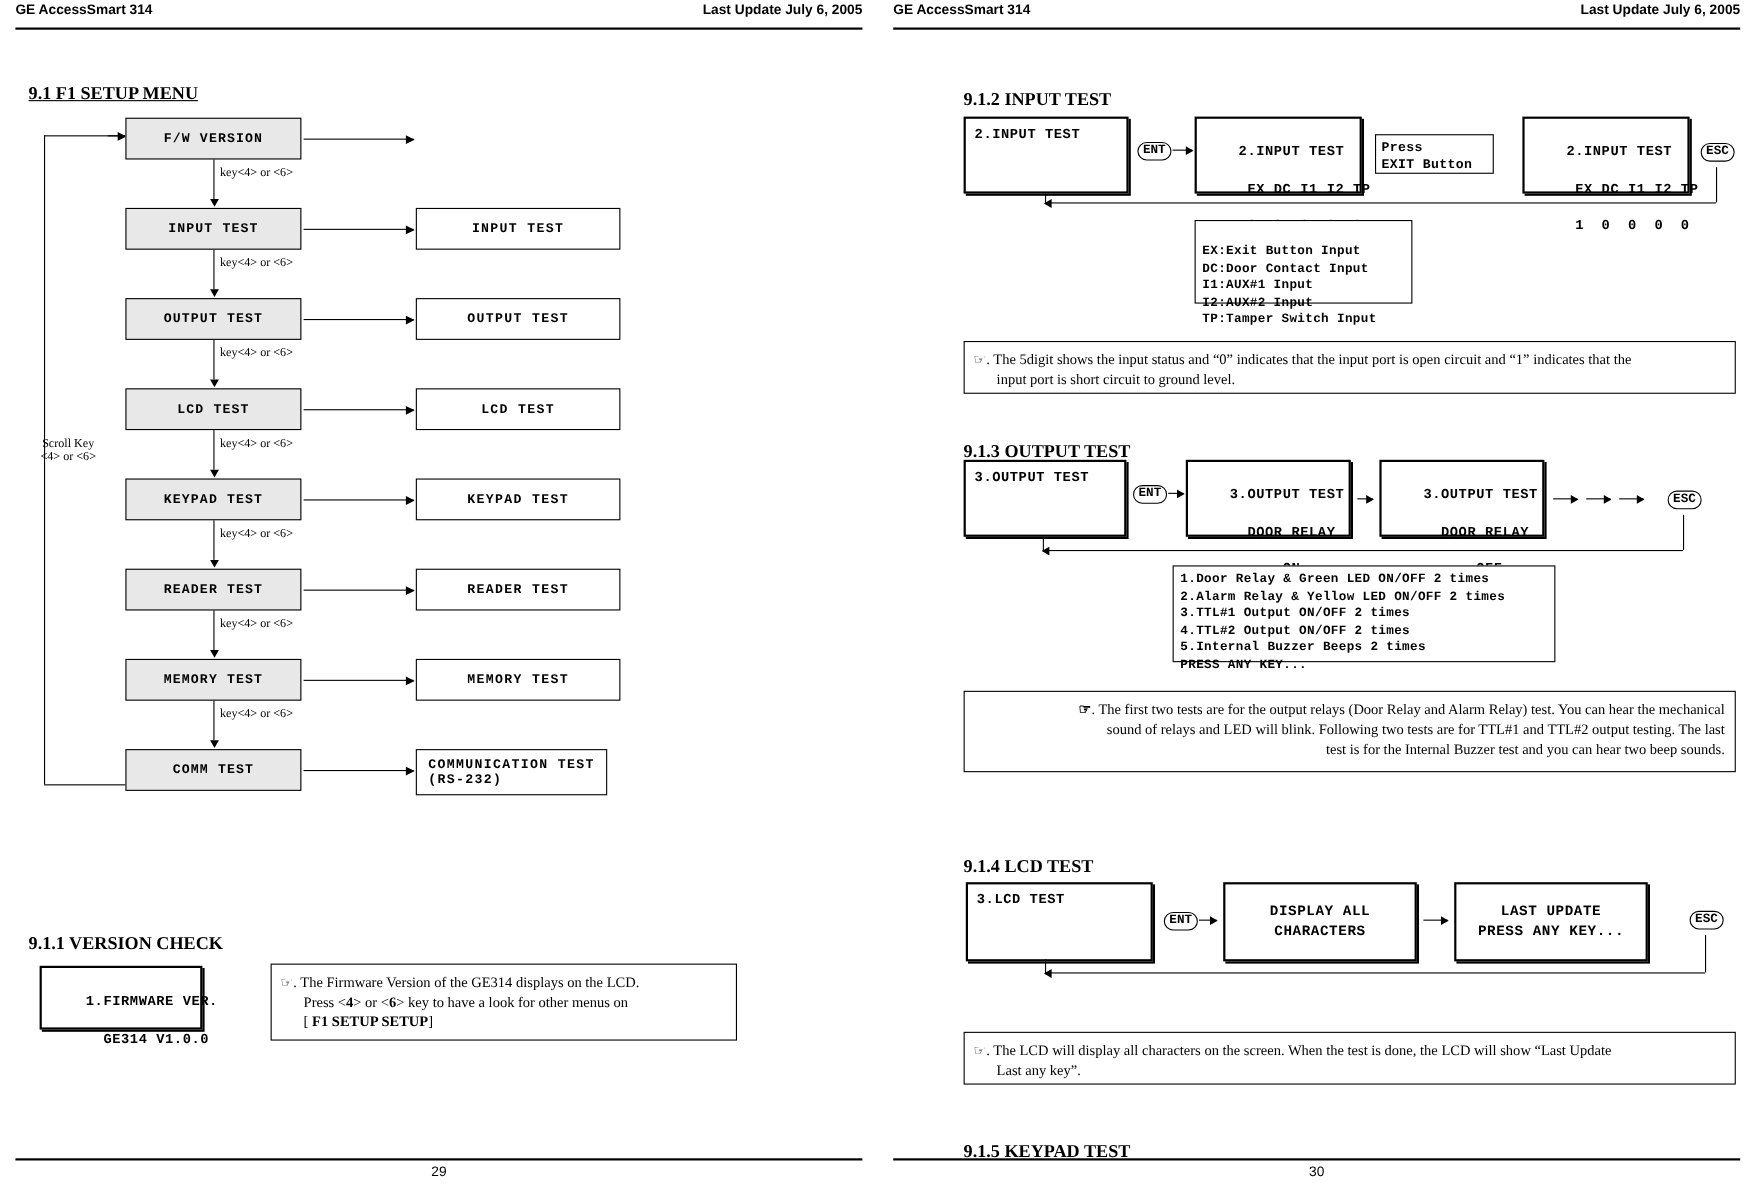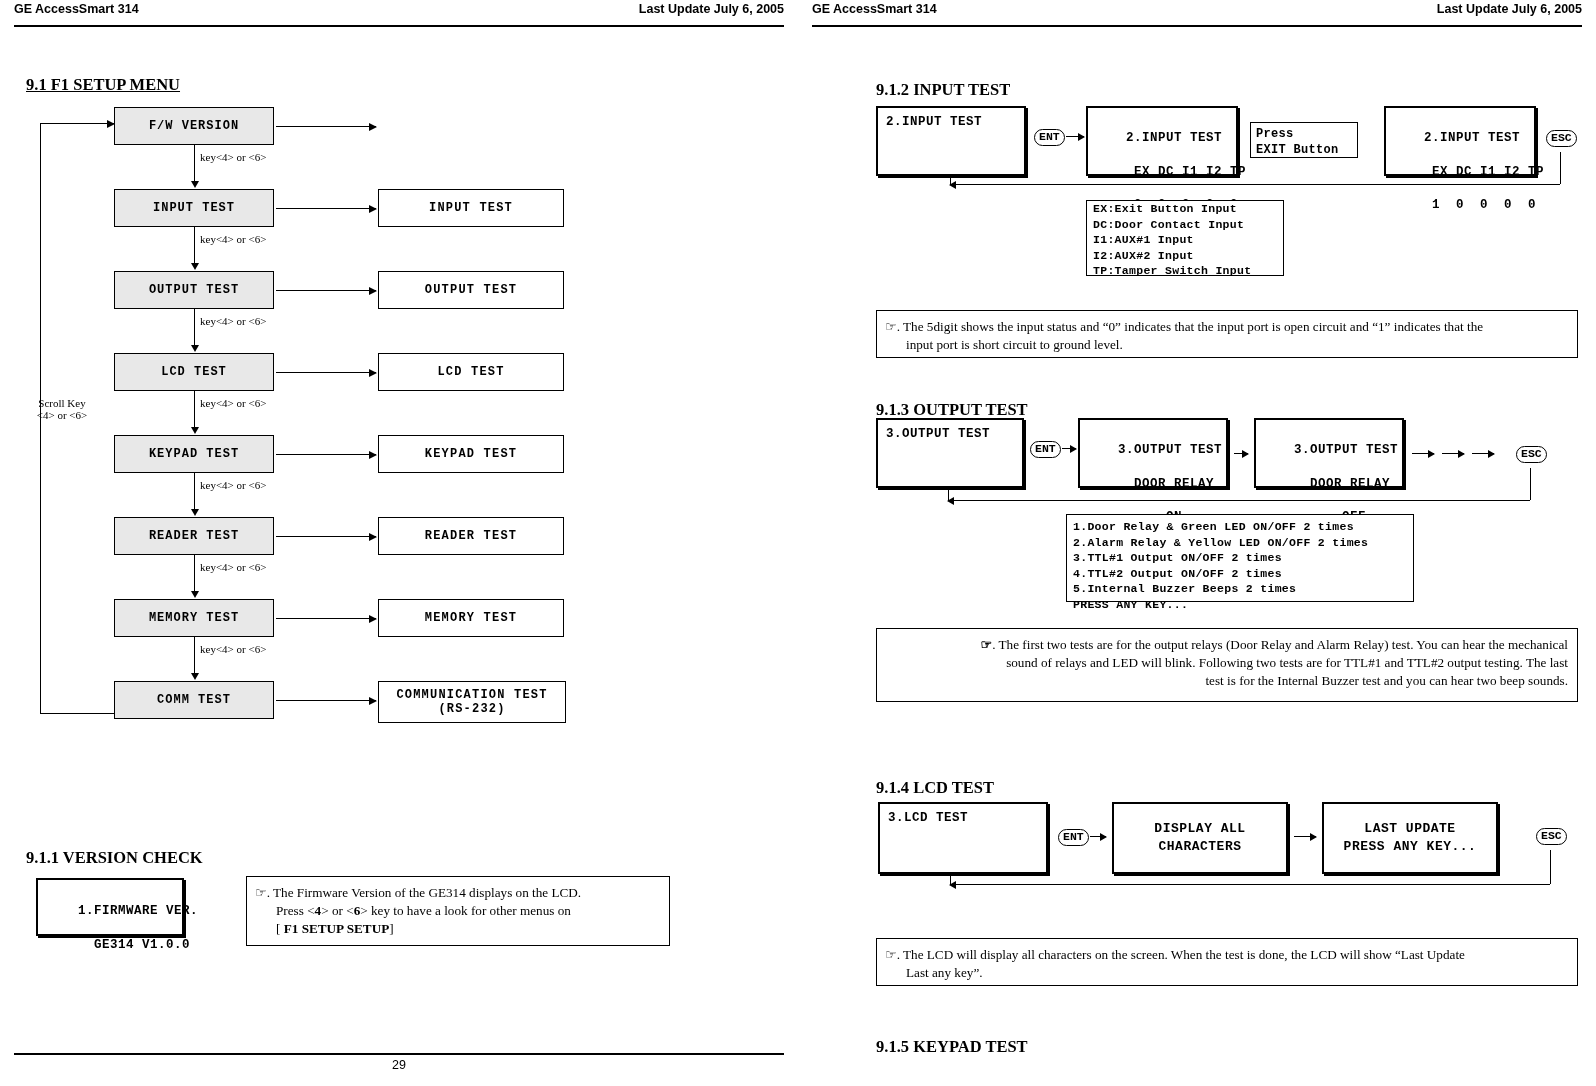--- a/index.html
+++ b/index.html
@@ -261,21 +261,21 @@
     <div class="flabel" style="left:186px; top:454px; width:110px; text-align:left;">key&lt;4&gt; or &lt;6&gt;</div>
 
     <div class="fbox" style="left:100px; top:492px; width:160px; height:38px;">MEMORY TEST</div>
     <div class="arrow-h" style="left:262px; top:511px; width:100px;"></div>
     <div class="fbox white" style="left:364px; top:492px; width:186px; height:38px;">MEMORY TEST</div>
     <div class="arrow-v down" style="left:180px; top:530px; height:36px;"></div>
     <div class="flabel" style="left:186px; top:536px; width:110px; text-align:left;">key&lt;4&gt; or &lt;6&gt;</div>
 
     <div class="fbox" style="left:100px; top:574px; width:160px; height:38px;">COMM TEST</div>
     <div class="arrow-h" style="left:262px; top:593px; width:100px;"></div>
-    <div class="fbox white" style="left:364px; top:574px; width:188px; height:42px; text-align:center;">COMMUNICATION TEST
+    <div class="fbox white" style="left:364px; top:574px; width:174px; height:42px; ">COMMUNICATION TEST
 (RS-232)</div>
   </div>
 
   <h2 class="sec" style="position:absolute; left:14px; top:836px;">9.1.1 VERSION CHECK</h2>
 
   <div class="lcdbox" style="position:absolute; left:36px; top:878px; width:148px; height:58px; padding:6px 8px;">
     <span>1.FIRMWARE VER.</span><br>
     <span>  GE314 V1.0.0</span>
   </div>
 
@@ -320,21 +320,21 @@
     <span> EX DC I1 I2 TP</span><br>
     <span> 1  0  0  0  0</span>
   </div>
 
   <div class="keycap" style="position:absolute; left:748px; top:130px;">ESC</div>
 
   <div class="feedback-v" style="left:762px; top:152px; height:32px;"></div>
   <div class="feedback-h arrowleft" style="left:152px; top:184px; width:610px;"></div>
   <div class="feedback-v" style="left:152px; top:176px; height:9px;"></div>
 
-  <div class="plainbox" style="position:absolute; left:288px; top:200px; width:198px; height:76px; padding:0 6px; font-size:11.5px;">EX:Exit Button Input
+  <div class="plainbox" style="position:absolute; left:288px; top:200px; width:198px; height:76px; padding:20px 6px; font-size:11.5px;">EX:Exit Button Input
 DC:Door Contact Input
 I1:AUX#1 Input
 I2:AUX#2 Input
 TP:Tamper Switch Input</div>
 
   <div class="noteblock" style="position:absolute; left:78px; top:310px; width:702px; height:48px;">
     <span class="hand">☞</span><span>. The 5digit shows the input status and “0” indicates that the input port is open circuit and “1” indicates that the</span>
     <span class="ind">input port is short circuit to ground level.</span>
   </div>
 
@@ -403,13 +403,17 @@
   <div class="feedback-h arrowleft" style="left:152px; top:884px; width:600px;"></div>
   <div class="feedback-v" style="left:152px; top:872px; height:13px;"></div>
 
   <div class="noteblock" style="position:absolute; left:78px; top:938px; width:702px; height:48px;">
     <span class="hand">☞</span><span>. The LCD will display all characters on the screen. When the test is done, the LCD will show “Last Update</span>
     <span class="ind">Last any key”.</span>
   </div>
 
   <h2 class="sec" style="position:absolute; left:66px; top:1025px;">9.1.5 KEYPAD TEST</h2>
 
+  <div class="ftr">
+    <div class="ftr-rule"></div>
+    <div class="ftr-num">30</div>
+  </div>
 </div>
 
 </body></html>

